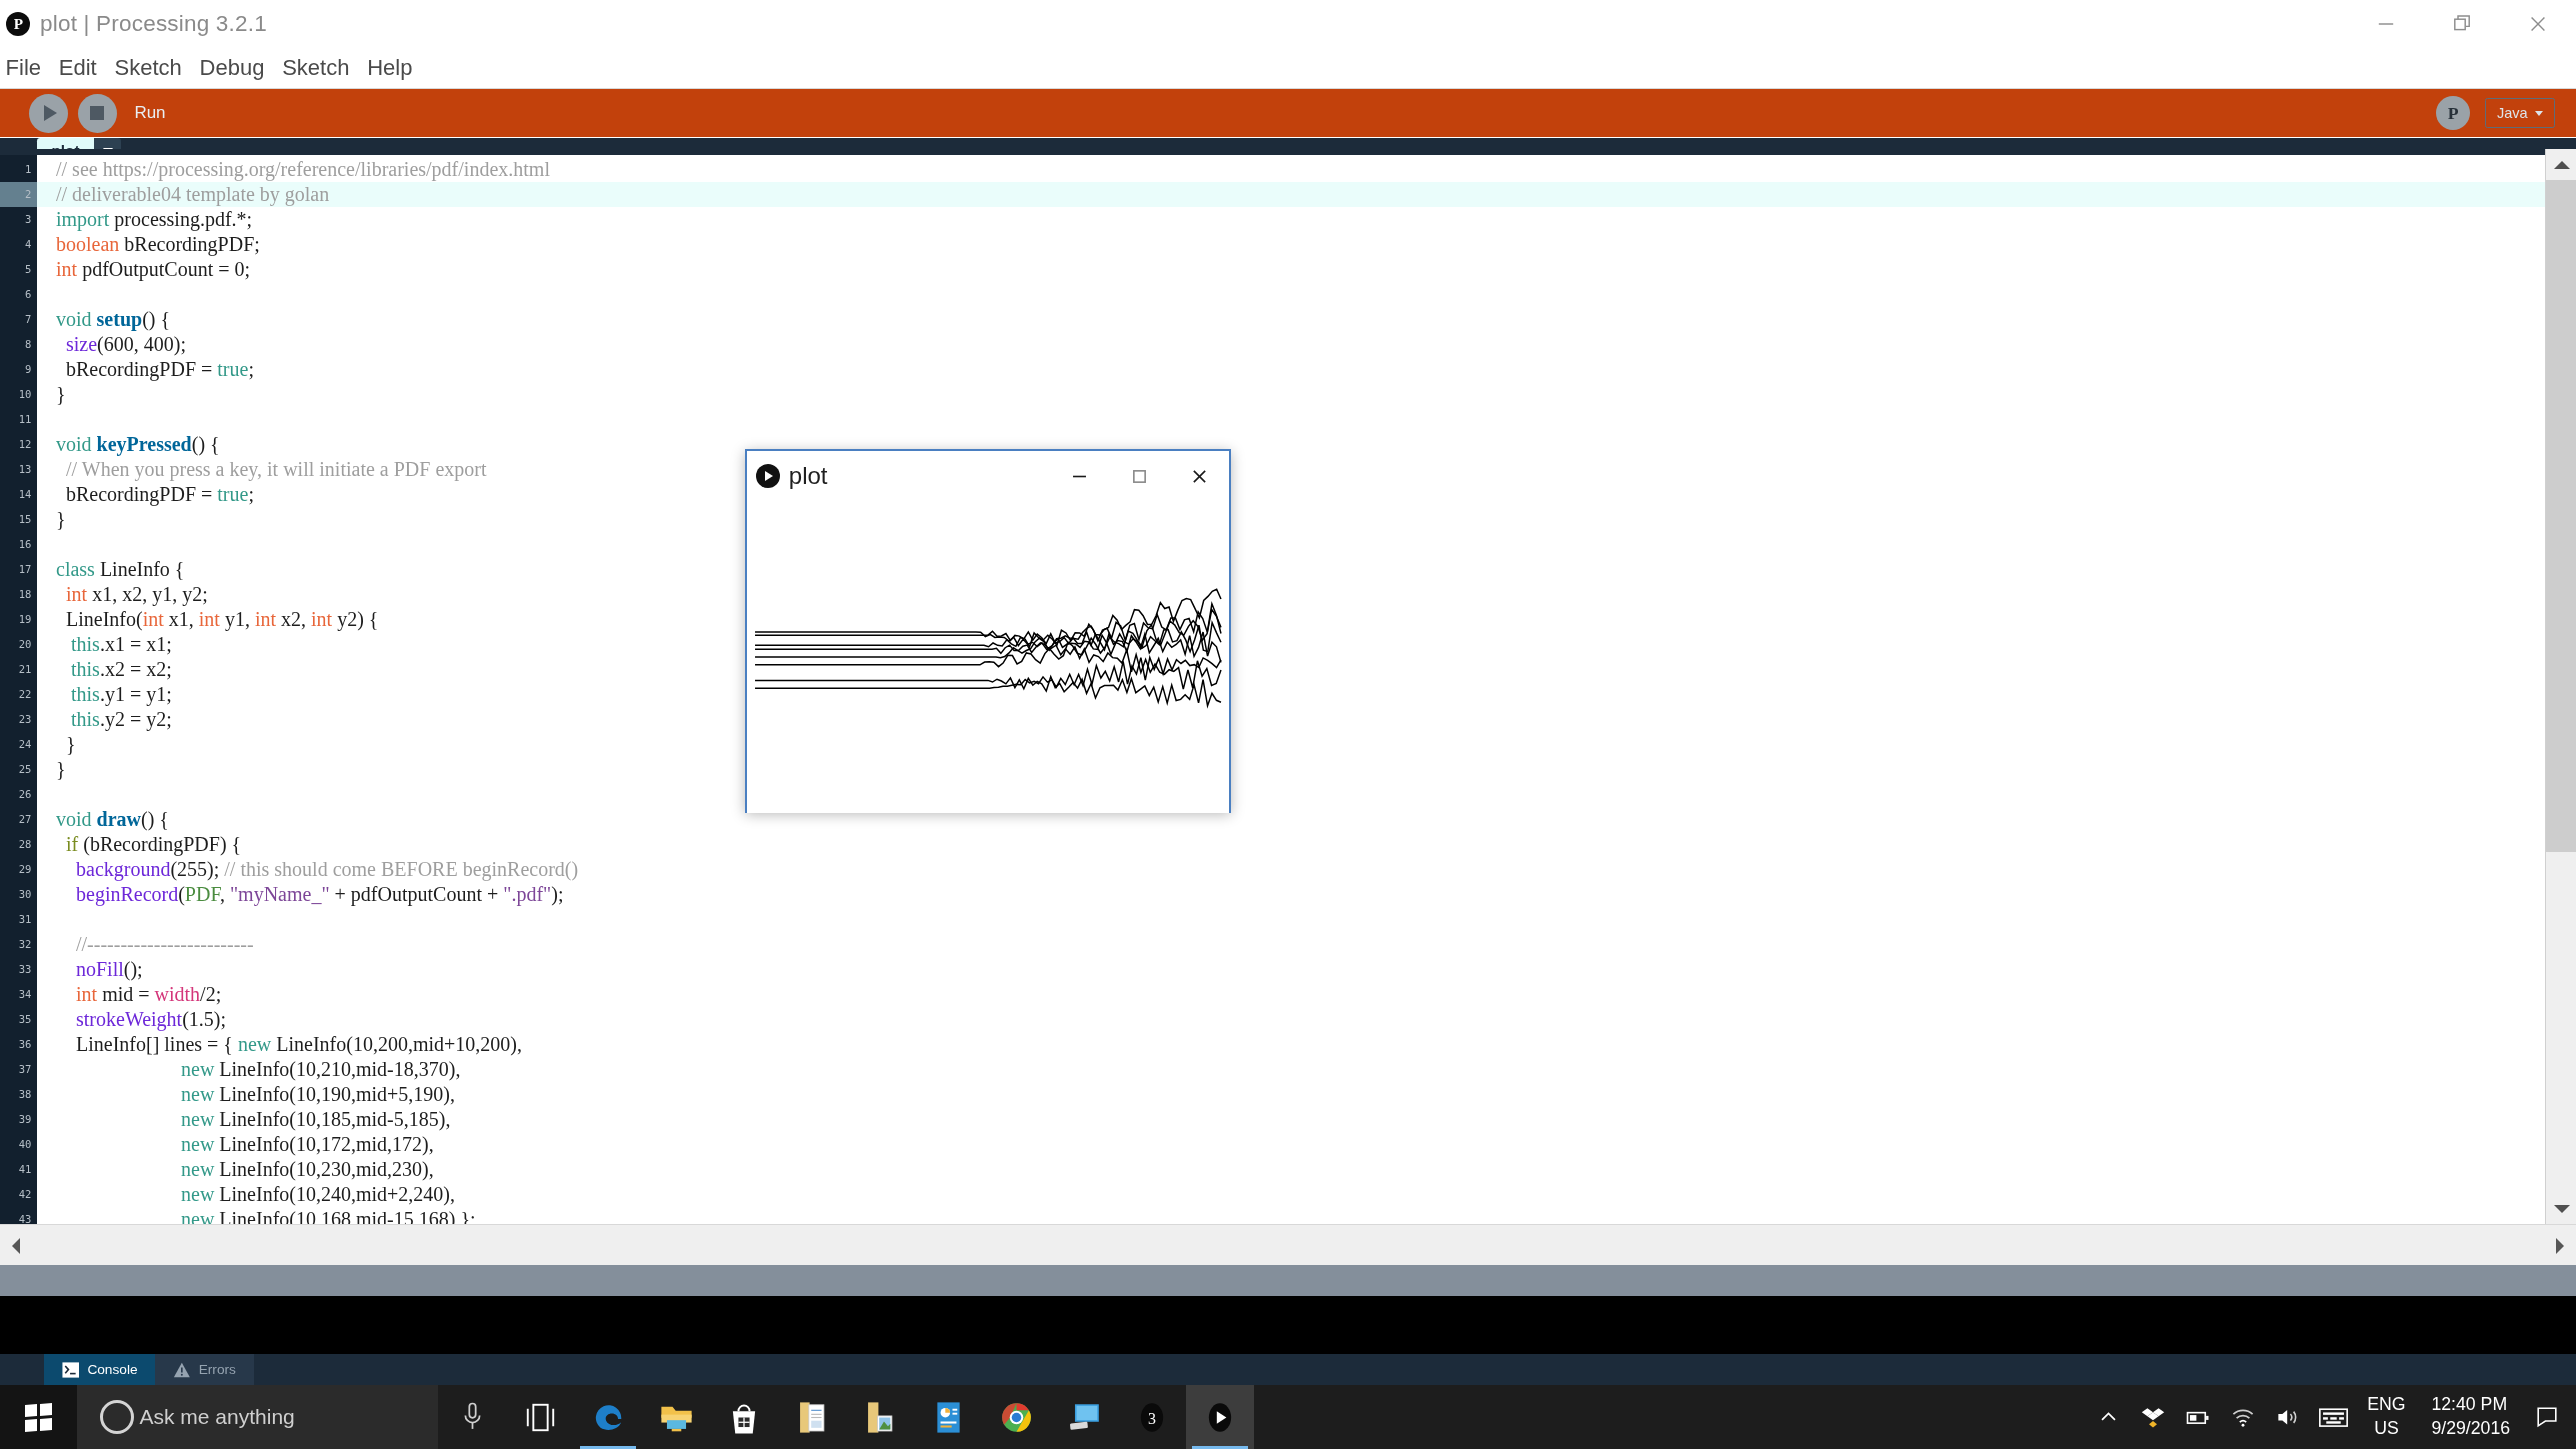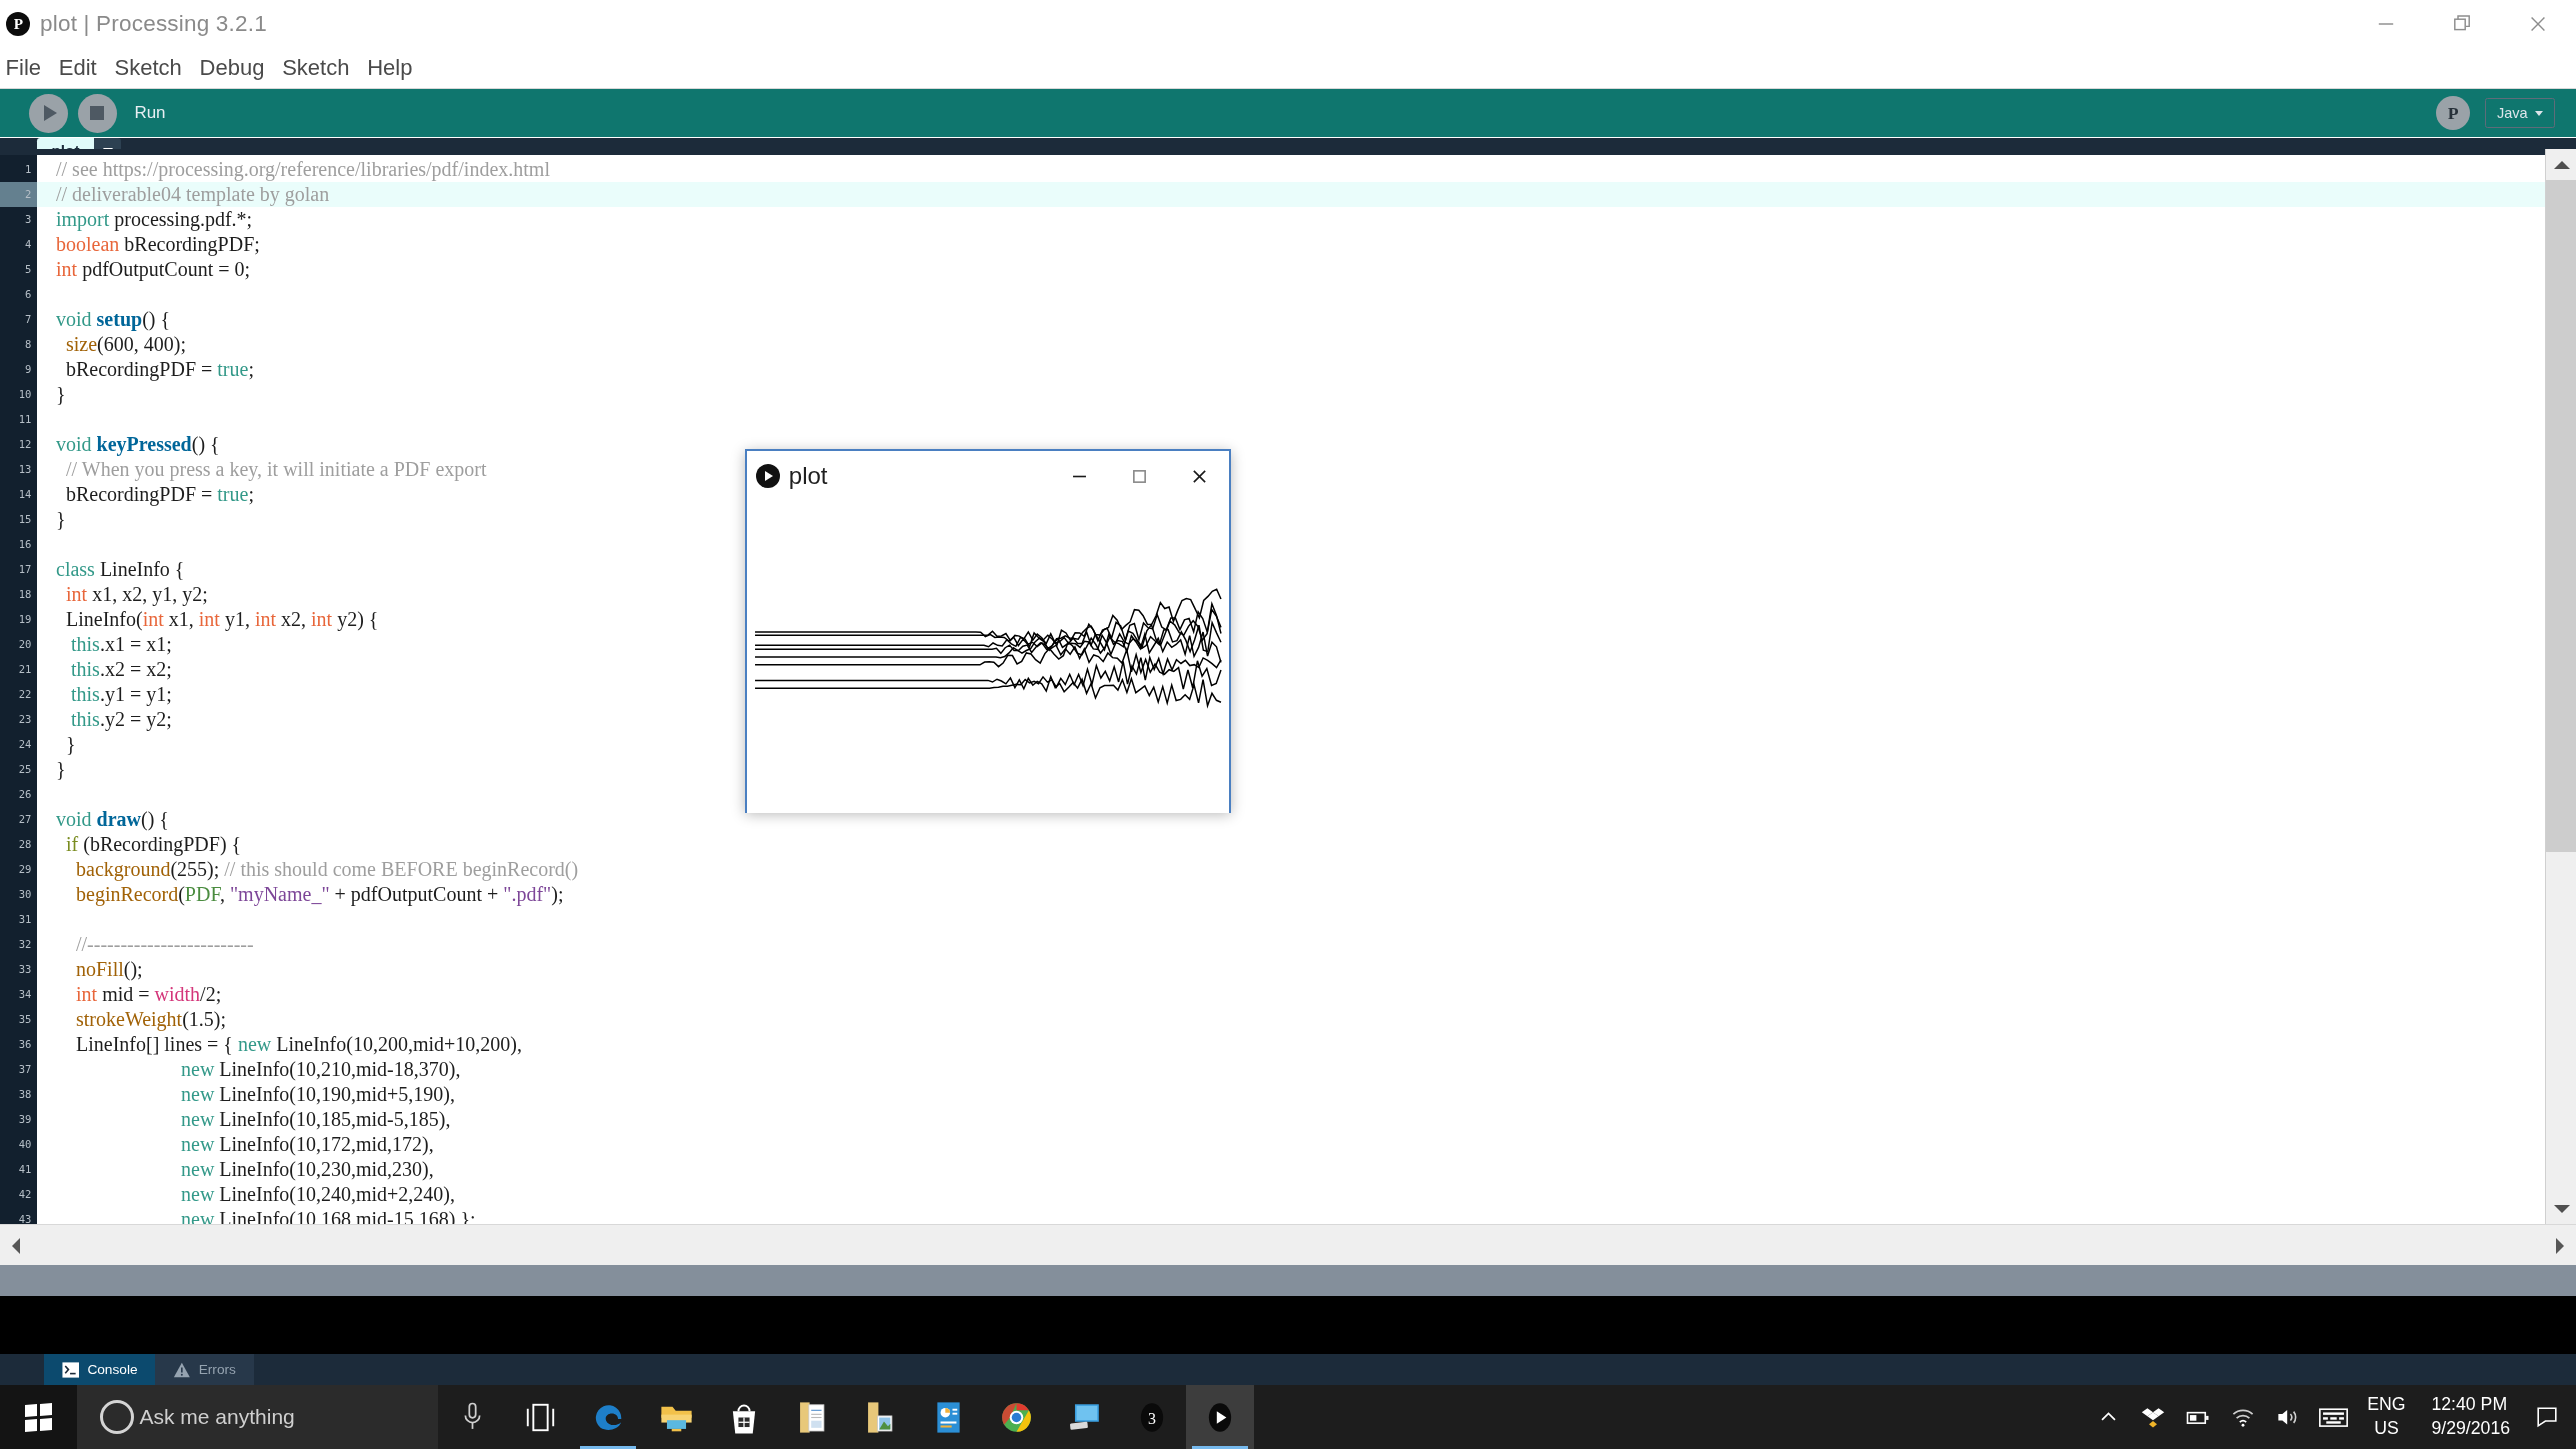--- a/index.html
+++ b/index.html
@@ -47,21 +47,21 @@
   }
   .menu-item {
     font-size: 22px; color: #4a4a4a; padding: 0 2.4px; margin-right: 13px;
     white-space: nowrap;
   }
   .menu-item:first-child { margin-left: 3.2px; }
 
   
   .toolbar {
     position: absolute; left: 0; top: 89px; width: 2576px; height: 48px;
-    background: #0f766e;
+    background: #c2410c;
     display: flex; align-items: center;
   }
   .tb-btn {
     width: 39px; height: 39px; border-radius: 50%;
     background: #9aa2a8; margin-left: 9.7px;
     display: flex; align-items: center; justify-content: center;
     flex: 0 0 auto;
   }
   .tb-btn:first-child { margin-left: 29px; }
   .tri-play {
@@ -154,21 +154,21 @@
     font-size: 20px; color: #1d1d1d;
     padding-left: 19px;
   }
   .cline.active { background: #eafdfb; }
 
   
   .c-com  { color: #9e9e9e; }
   .c-kw   { color: #339989; }          
   .c-type { color: #e8663a; }          
   .c-fn   { color: #006699; font-weight: bold; }
-  .c-call { color: #a16207; }
+  .c-call { color: #6d28d9; }
   .c-str  { color: #7d4698; }
   .c-var  { color: #d4367a; }
   .c-if   { color: #7a8c20; }
   .c-pdf  { color: #4a8c3f; }
 
   
   .vscroll {
     position: absolute; right: 0; top: 149px;
     width: 31px; height: 1075px;
     background: #efefef; border-left: 0.8px solid #d0d0d0;

